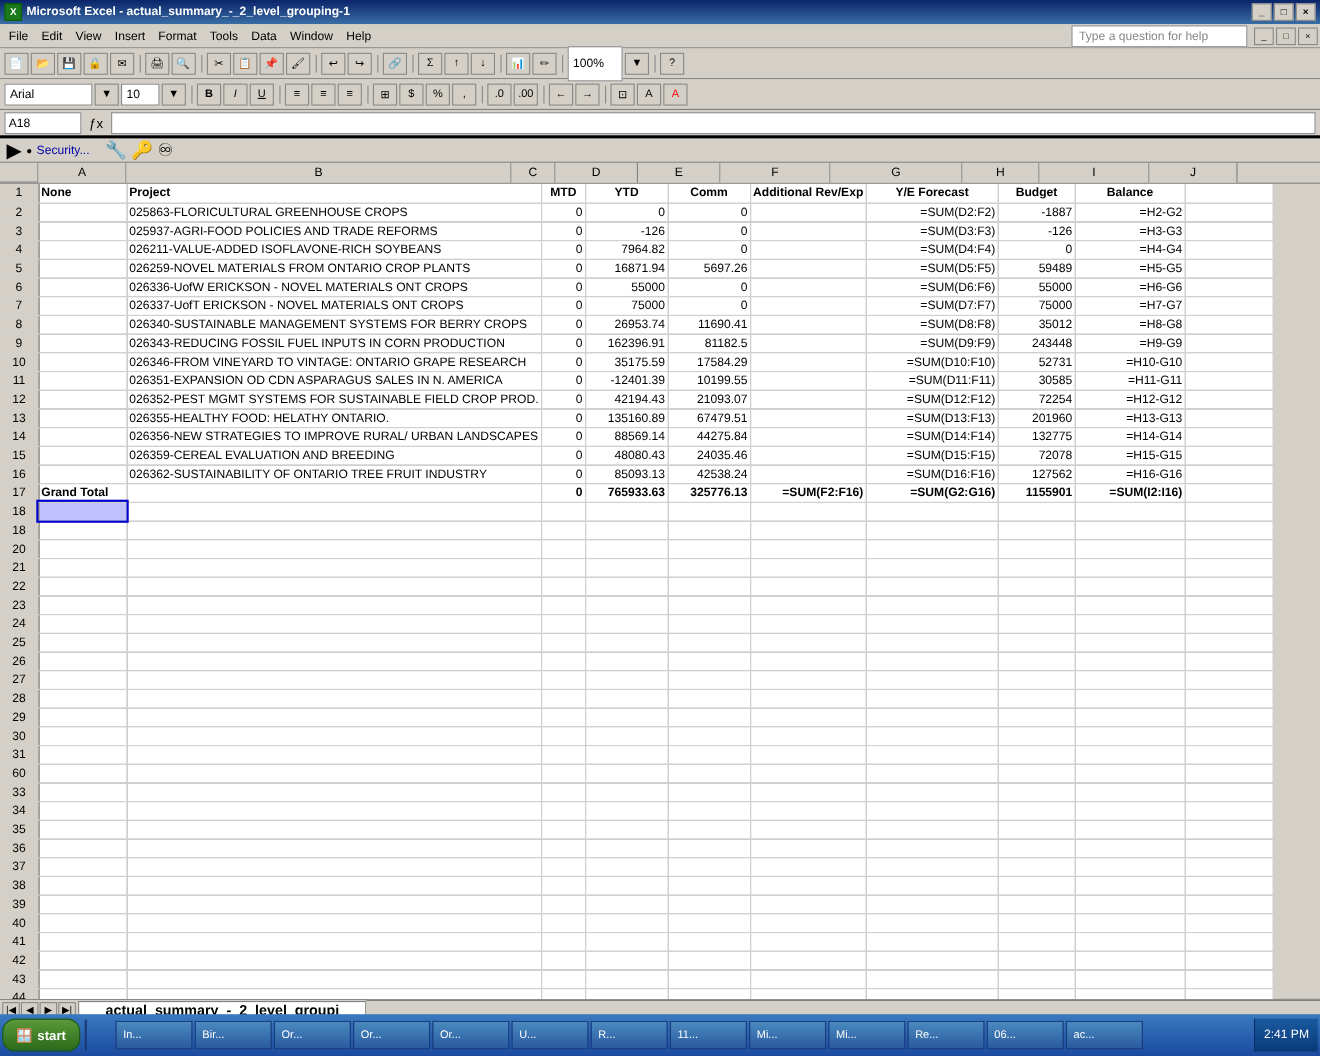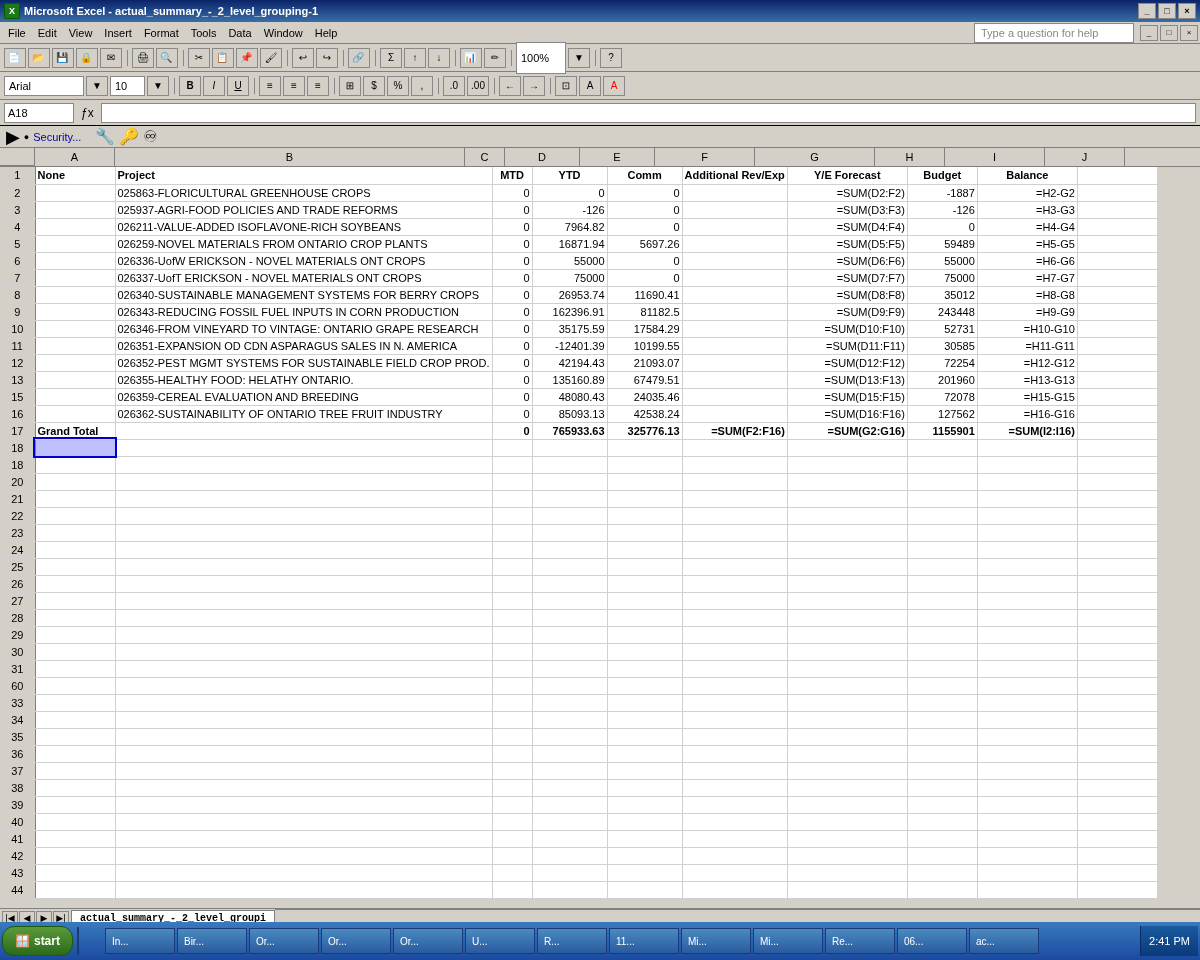--- a/index.html
+++ b/index.html
@@ -34,21 +34,21 @@
     .menu-item { padding: 2px 6px; font-size: 11px; cursor: pointer; }
 
     
     .formula-toolbar {
       background: #d4d0c8;
       height: 26px;
       display: flex;
       align-items: center;
       padding: 0 4px;
       gap: 4px;
-      border-bottom: 1px solid #000000;
+      border-bottom: 3px solid #000000;
     }
     .toolbar-row {
       background: #d4d0c8;
       height: 28px;
       display: flex;
       align-items: center;
       padding: 0 4px;
       gap: 2px;
       border-bottom: 1px solid #808080;
     }
@@ -180,27 +180,27 @@
     .col-c { width: 40px; min-width: 40px; }
     .col-d { width: 75px; min-width: 75px; }
     .col-e { width: 75px; min-width: 75px; }
     .col-f { width: 100px; min-width: 100px; }
     .col-g { width: 120px; min-width: 120px; }
     .col-h { width: 70px; min-width: 70px; }
     .col-i { width: 100px; min-width: 100px; }
     .col-j { width: 80px; min-width: 80px; }
     .sheet-tab {
       height: 16px;
-      padding: 0 8px;
+      padding: 0 24px;
       background: #d4d0c8;
       border: 1px solid #808080;
       border-bottom: none;
-      font-size: 10px;
+      font-size: 13px;
       cursor: pointer;
-      display: flex; align-items: center; font-family: Liberation Mono, monospace;
+      display: flex; align-items: center;
     }
     .sheet-tab-active {
       background: white;
       font-weight: bold;
     }
 
     
     .status-bar {
       background: #d4d0c8;
       height: 22px;
@@ -587,20 +587,33 @@
           <div class="row-num">13</div>
           <div class="cell col-a "></div>
           <div class="cell col-b ">026355-HEALTHY FOOD: HELATHY ONTARIO.</div>
           <div class="cell col-c cell-right">0</div>
           <div class="cell col-d cell-right">135160.89</div>
           <div class="cell col-e cell-right">67479.51</div>
           <div class="cell col-f cell-right"></div>
           <div class="cell col-g cell-right">=SUM(D13:F13)</div>
           <div class="cell col-h cell-right">201960</div>
           <div class="cell col-i cell-right">=H13-G13</div>
+          <div class="cell col-j "></div>
+        </div>
+        <div class="grid-row">
+          <div class="row-num">14</div>
+          <div class="cell col-a "></div>
+          <div class="cell col-b ">026356-NEW STRATEGIES TO IMPROVE RURAL/ URBAN LANDSCAPES</div>
+          <div class="cell col-c cell-right">0</div>
+          <div class="cell col-d cell-right">88569.14</div>
+          <div class="cell col-e cell-right">44275.84</div>
+          <div class="cell col-f cell-right"></div>
+          <div class="cell col-g cell-right">=SUM(D14:F14)</div>
+          <div class="cell col-h cell-right">132775</div>
+          <div class="cell col-i cell-right">=H14-G14</div>
           <div class="cell col-j "></div>
         </div>
         <div class="grid-row">
           <div class="row-num">15</div>
           <div class="cell col-a "></div>
           <div class="cell col-b ">026359-CEREAL EVALUATION AND BREEDING</div>
           <div class="cell col-c cell-right">0</div>
           <div class="cell col-d cell-right">48080.43</div>
           <div class="cell col-e cell-right">24035.46</div>
           <div class="cell col-f cell-right"></div>

